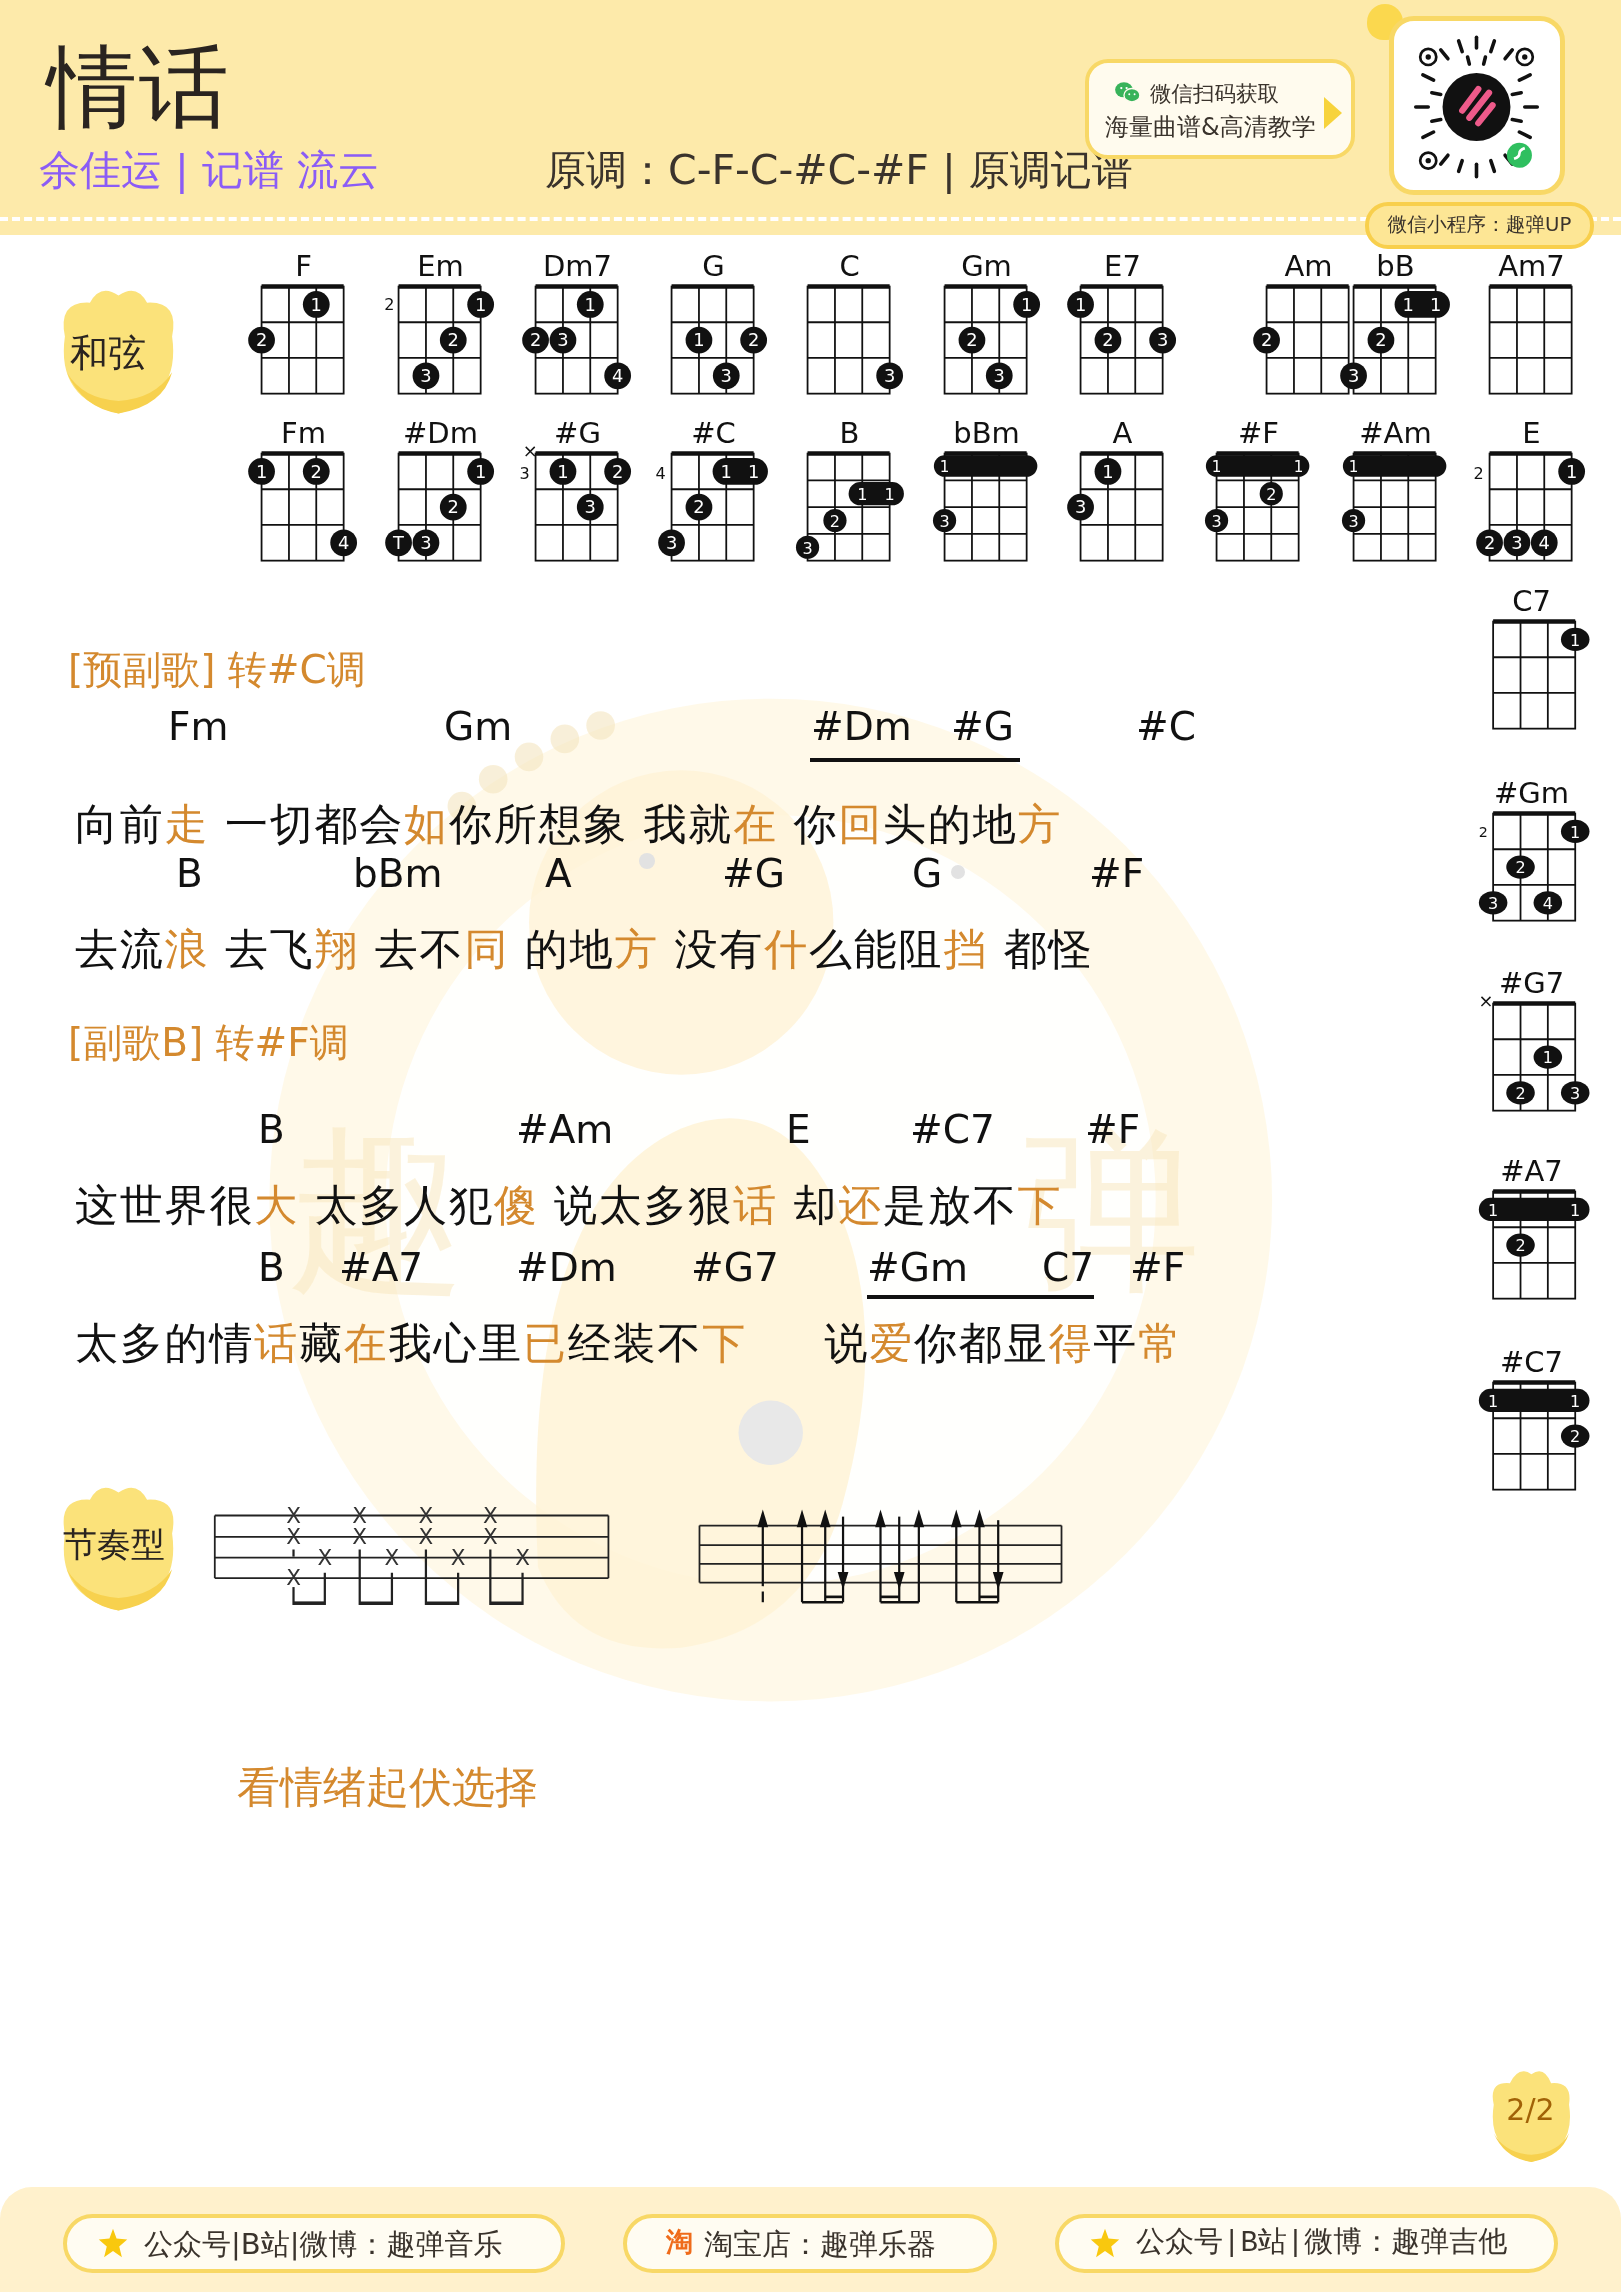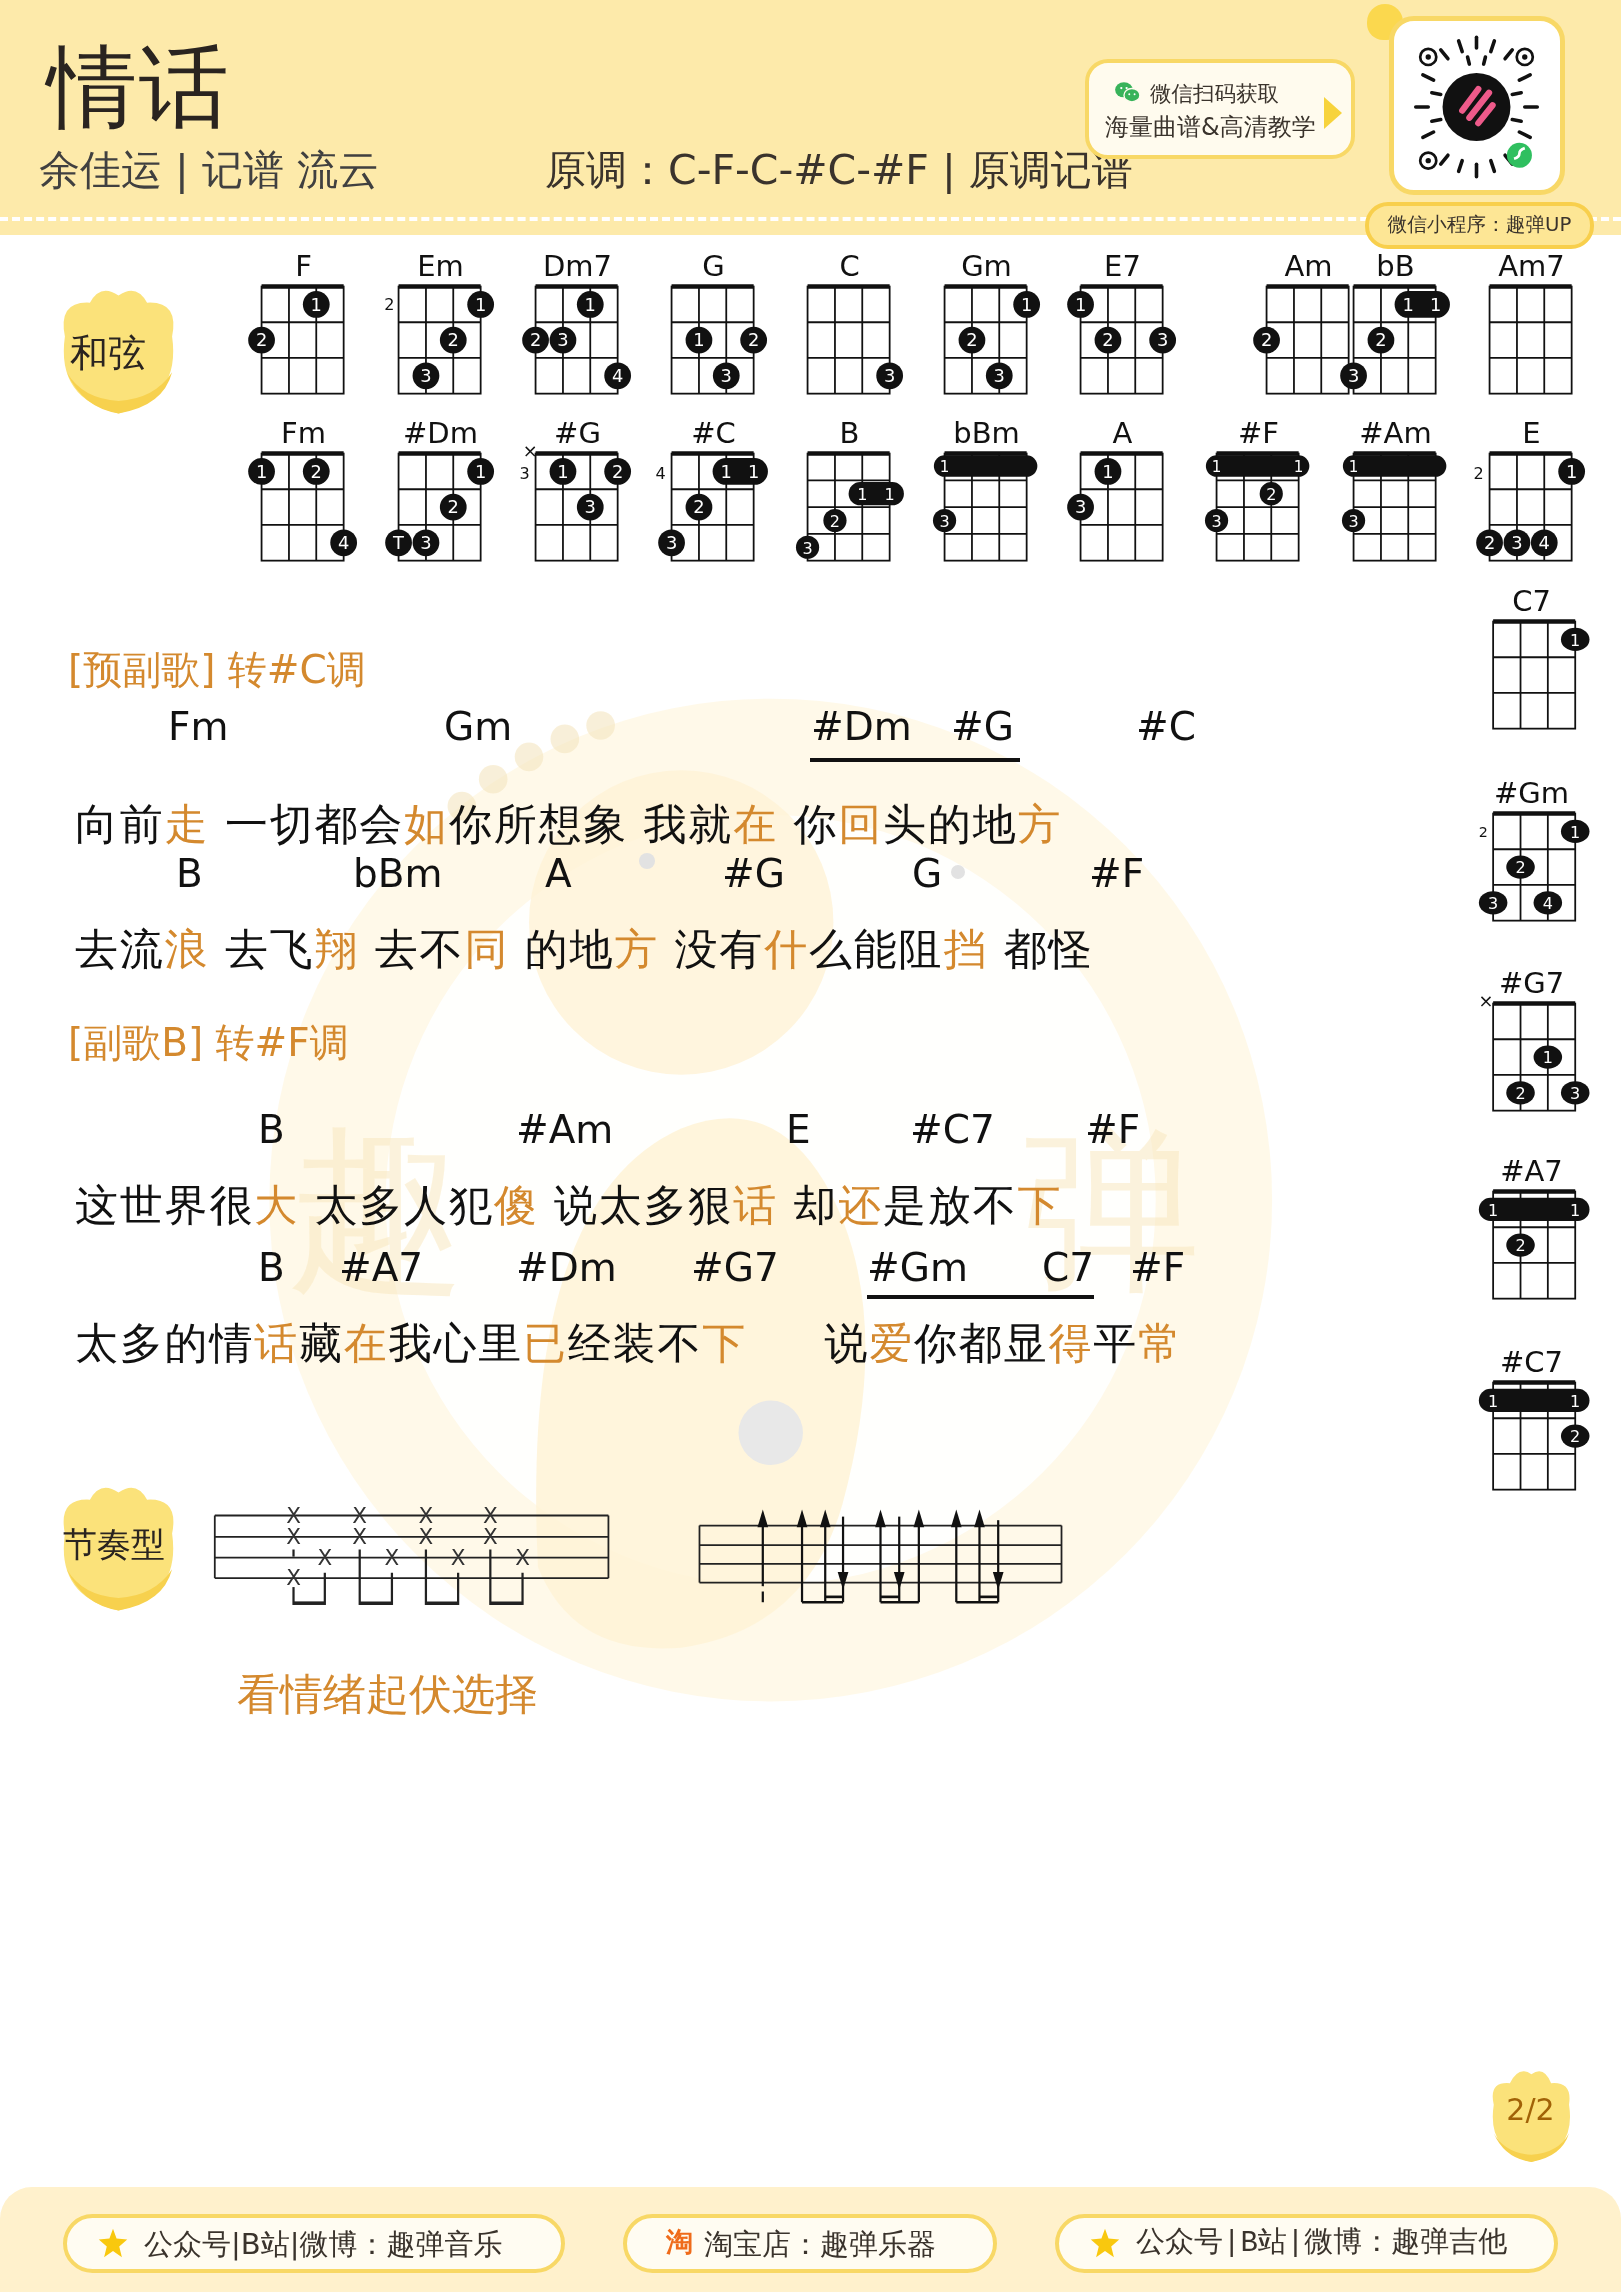--- a/index.html
+++ b/index.html
@@ -3,21 +3,21 @@
 <meta charset="utf-8">
 <style>
   * { box-sizing: border-box; margin: 0; padding: 0; }
   html, body { width: 1621px; height: 2293px; background: #ffffff; overflow: hidden; }
   body { position: relative; font-family: "DejaVu Sans", "Liberation Sans", sans-serif; color: #1a1a1a; }
 
   
   .header { position: absolute; left: 0; top: 0; width: 1621px; height: 235px; background: #fdeaaa; }
   .header-dash { position: absolute; left: 0; top: 217px; width: 1621px; height: 0; border-top: 4.5px dashed #ffffff; }
   .title { position: absolute; left: 47px; top: 27px; font-size: 90px; color: #2a2420; font-family: "DejaVu Sans", sans-serif; letter-spacing: 1.8px; }
-  .subtitle { position: absolute; left: 39px; top: 143px; font-size: 41px; color: #404040; white-space: nowrap; }
+  .subtitle { position: absolute; left: 39px; top: 143px; font-size: 41px; color: #8b5cf6; white-space: nowrap; }
   .orig-key { position: absolute; left: 545px; top: 143px; font-size: 41px; color: #3a332c; white-space: nowrap; }
 
   .promo { position: absolute; left: 1085px; top: 59px; width: 270px; height: 100px; background: #fffbee; border: 4.5px solid #f8d866; border-radius: 23px; }
   .promo-line1 { position: absolute; left: 61px; top: 16px; font-size: 21.5px; color: #3a332c; white-space: nowrap; }
   .promo-line2 { position: absolute; left: 16px; top: 48px; font-size: 24px; color: #3a332c; white-space: nowrap; }
   .wechat-icon { position: absolute; left: 25px; top: 18px; width: 27px; height: 23px; }
   .promo-arrow { position: absolute; left: 235px; top: 34px; width: 0; height: 0; border-top: 16px solid transparent; border-bottom: 16px solid transparent; border-left: 18px solid #f7d33c; }
 
   .qr-card { position: absolute; left: 1389px; top: 16px; width: 176px; height: 179px; background: #ffffff; border: 5.4px solid #f8d866; border-radius: 25px; }
   .qr-blob { position: absolute; left: 1367px; top: 3.6px; width: 36px; height: 36px; background: #fbd84e; border-radius: 50% 50% 45% 45%; }
@@ -41,21 +41,21 @@
   .chord-line span { position: absolute; font-size: 39px; color: #111; white-space: nowrap; }
   .lyric-line { position: absolute; left: 75px; font-size: 43px; color: #111; white-space: nowrap; letter-spacing: 1.8px; }
   .lyric-line .hl { color: #d4892e; }
   .underline { position: absolute; height: 3.6px; background: #111; }
 
   
   .watermark { position: absolute; left: 269px; top: 627px; width: 1093px; height: 1146px; pointer-events: none; }
 
   
   .rhythm { position: absolute; }
-  .choose-text { position: absolute; left: 237px; top: 1666px; font-size: 43px; color: #d4892e; white-space: nowrap; }
+  .choose-text { position: absolute; left: 237px; top: 1759px; font-size: 43px; color: #d4892e; white-space: nowrap; }
 
   
   .page-num { position: absolute; left: 1483px; top: 2065px; width: 95px; height: 99px; }
   .page-num-text { position: absolute; left: 0; top: 27px; width: 95px; text-align: center; font-size: 30px; color: #a16207; }
 
   
   .footer { position: absolute; left: 0; top: 2187px; width: 1621px; height: 106px; background: #fff1cc; border-radius: 32px 32px 0 0; }
   .foot-pill { position: absolute; top: 27px; height: 59px; background: #fffcf2; border: 4.5px solid #f8d866; border-radius: 29.6px; font-size: 29px; color: #3a332c; white-space: nowrap; line-height: 48px; }
   .foot-pill .ic { position: absolute; left: 30px; top: 9px; width: 32px; height: 32px; }
   .foot-pill .txt { position: absolute; left: 77px; top: 1.8px; }

